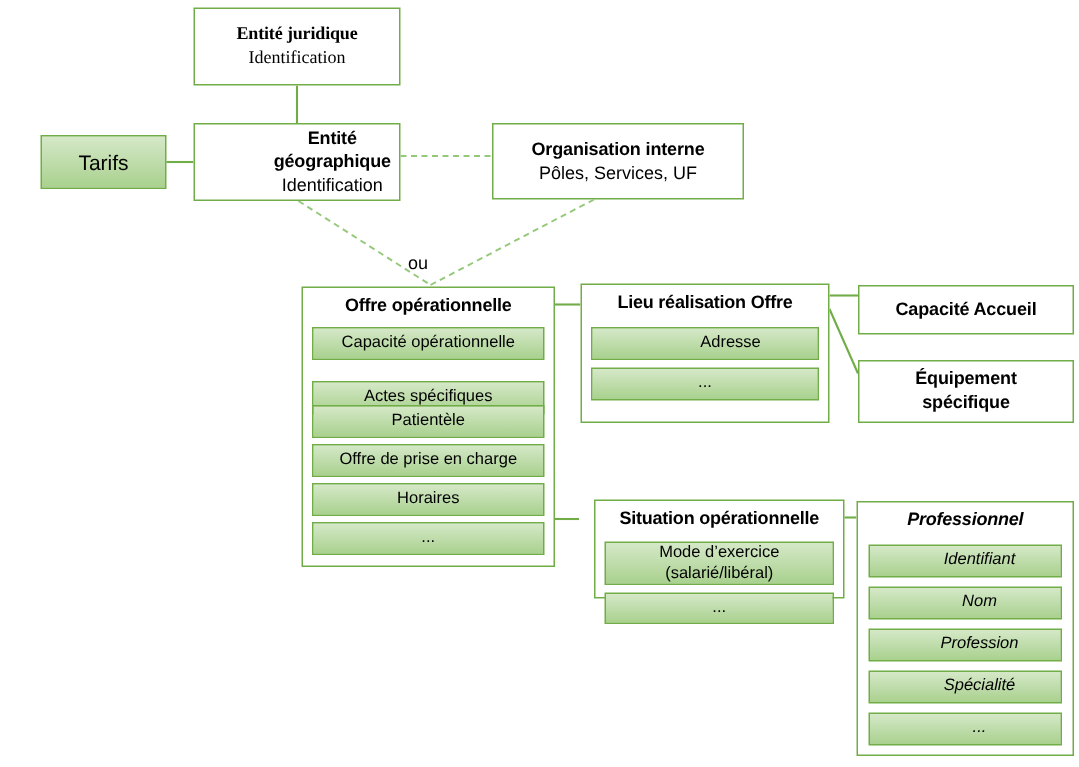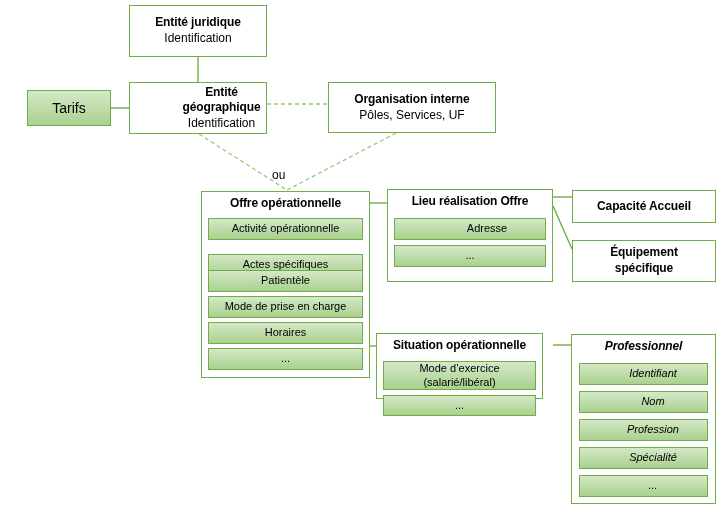--- a/index.html
+++ b/index.html
@@ -40,41 +40,41 @@
   .chip {
     position:absolute;
     background:linear-gradient(180deg, var(--fill-light) 0%, var(--fill-dark) 100%);
     border:1px solid var(--border-green);
     display:flex; align-items:center; justify-content:center; text-align:center;
     font-size:11px; line-height:1.2; padding:1px 2px;
   }
   .ou-label { position:absolute; font-size:12px; }
 
   
-  .pos-juridique      { left:129px; top:5px;   width:138px; height:52px; }
+  .pos-juridique      { left:129px; top:5px;   width:138px; height:52px;font-family:Liberation Serif, serif; }
   .pos-tarifs         { left:27px;  top:90px;  width:84px;  height:36px; font-size:14px; }
   .pos-geographique   { left:129px; top:82px;  width:138px; height:52px;padding-left:47px; }
   .pos-organisation   { left:328px; top:82px;  width:168px; height:51px; }
   .pos-ou             { left:272px; top:168px; }
 
   .pos-offre          { left:201px; top:191px; width:169px; height:187px; }
   .pos-offre .chip    { left:6px; width:155px; height:22px; }
   .pos-offre .i0 { top:26px; }  .pos-offre .i1 { top:52px;margin-top:10px; }
   .pos-offre .i2 { top:78px; }  .pos-offre .i3 { top:104px; }
   .pos-offre .i4 { top:130px; } .pos-offre .i5 { top:156px; }
 
   .pos-lieu           { left:387px; top:189px; width:166px; height:93px; }
   .pos-lieu .chip     { left:6px; width:152px; height:22px; }
   .pos-lieu .i0 { top:28px;padding-left:36px; } .pos-lieu .i1 { top:55px; }
 
   .pos-capacite       { left:572px; top:190px; width:144px; height:33px; }
   .pos-equipement     { left:572px; top:240px; width:144px; height:42px; }
   .pos-equipement .t  { max-width:100px; }
 
-  .pos-situation      { left:376px; top:333px; width:167px; height:66px; }
+  .pos-situation      { left:396px; top:333px; width:167px; height:66px; }
   .pos-situation .chip{ left:6px; width:153px; }
   .pos-situation .i0  { top:27px; height:29px; }
   .pos-situation .i1  { top:61px; height:21px; }
 
   .pos-professionnel  { left:571px; top:334px; width:145px; height:170px;font-style:italic; }
   .pos-professionnel .chip { left:7px; width:129px; height:22px;padding-left:21px; }
   .pos-professionnel .i0 { top:28px; }  .pos-professionnel .i1 { top:56px; }
   .pos-professionnel .i2 { top:84px; }  .pos-professionnel .i3 { top:112px; }
   .pos-professionnel .i4 { top:140px; }
 </style>
@@ -112,24 +112,24 @@
 
   <div class="node pos-organisation">
     <div class="t">Organisation interne</div>
     <div class="s">Pôles, Services, UF</div>
   </div>
 
   <div class="ou-label pos-ou">ou</div>
 
   <div class="group pos-offre">
     <div class="title">Offre opérationnelle</div>
-    <div class="chip i0">Activité opérationnelle</div>
+    <div class="chip i0">Capacité opérationnelle</div>
     <div class="chip i1">Actes spécifiques</div>
     <div class="chip i2">Patientèle</div>
-    <div class="chip i3">Mode de prise en charge</div>
+    <div class="chip i3">Offre de prise en charge</div>
     <div class="chip i4">Horaires</div>
     <div class="chip i5">...</div>
   </div>
 
   <div class="group pos-lieu">
     <div class="title">Lieu réalisation Offre</div>
     <div class="chip i0">Adresse</div>
     <div class="chip i1">...</div>
   </div>
 

